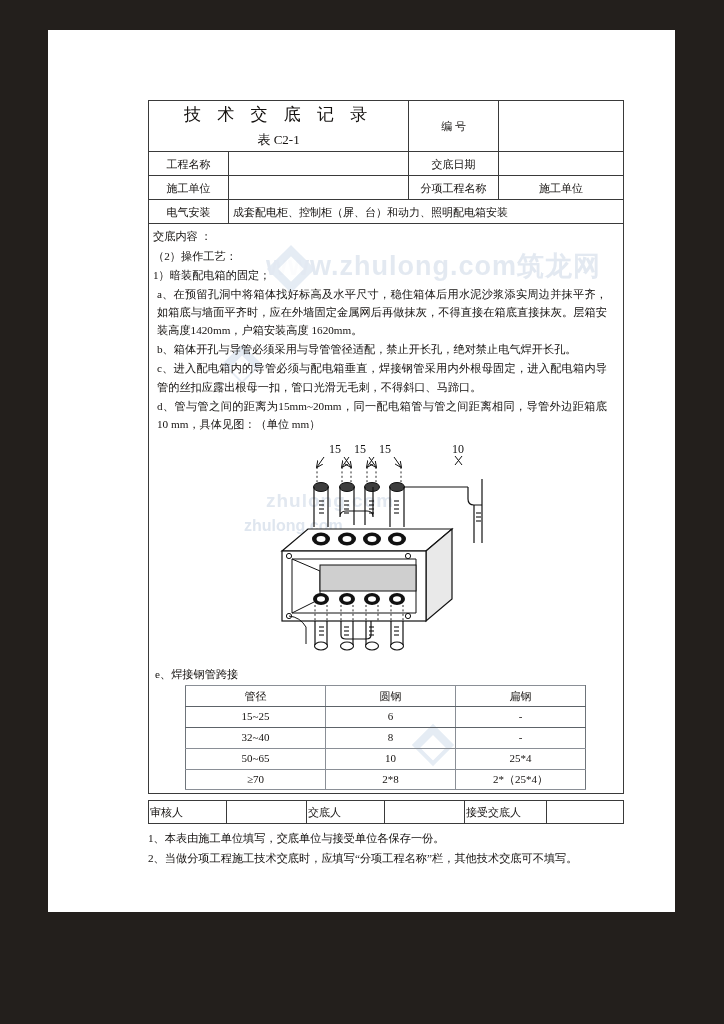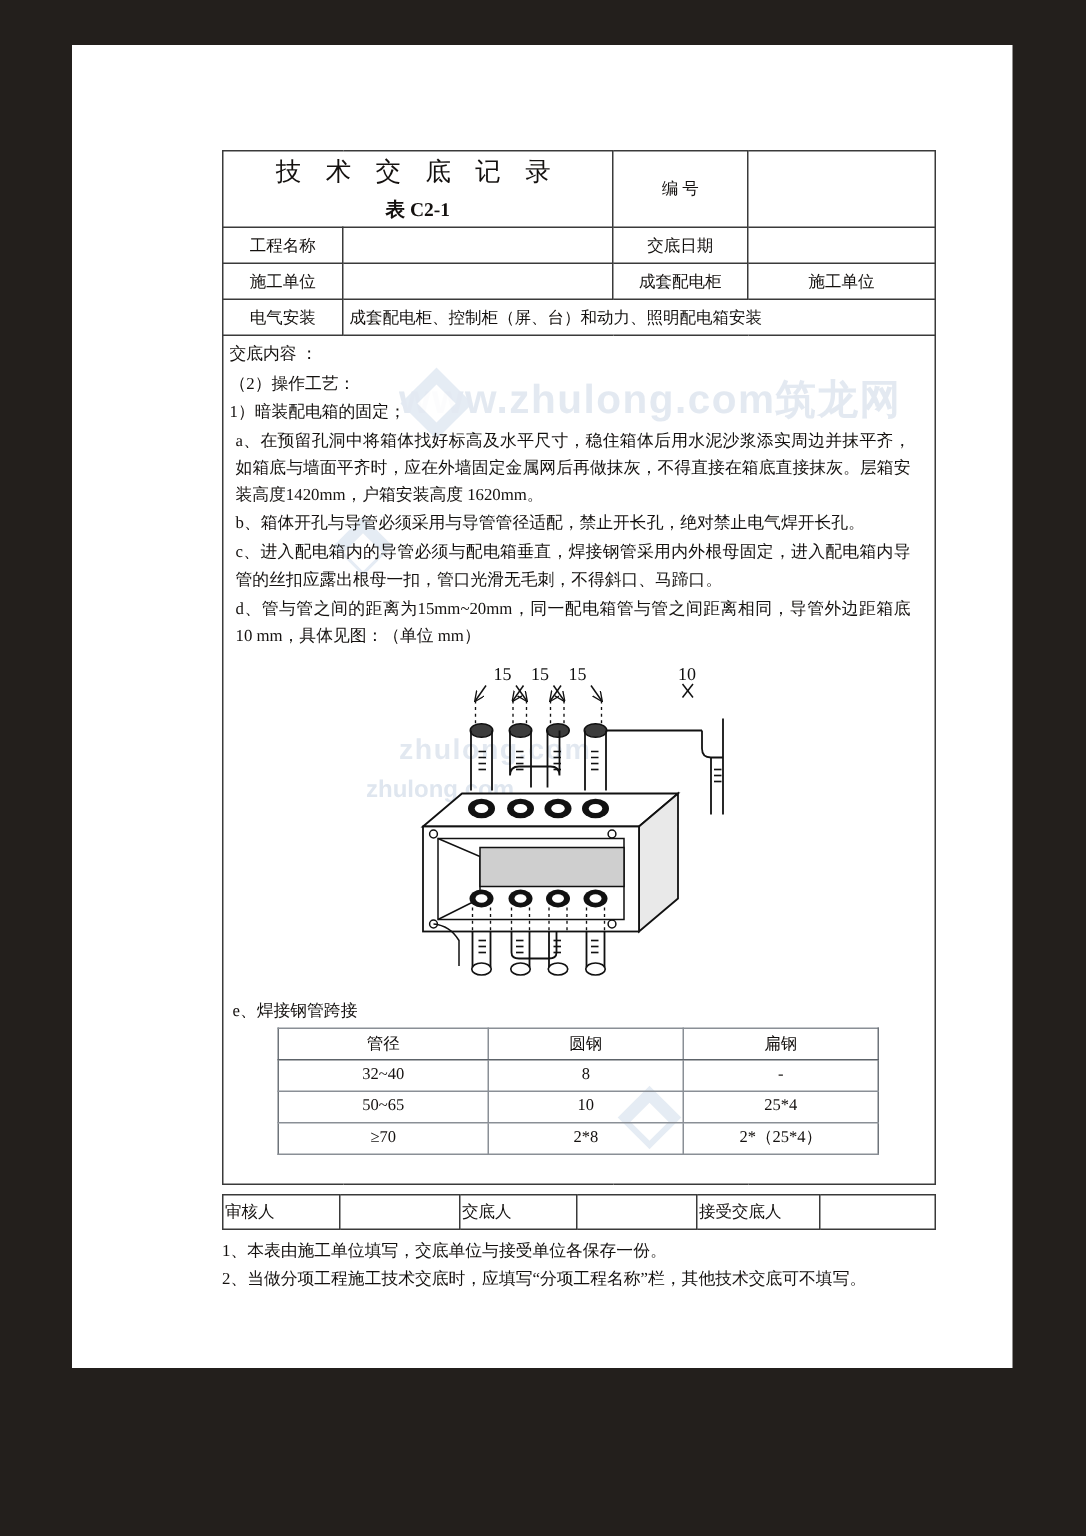--- a/index.html
+++ b/index.html
@@ -47,35 +47,35 @@
   table.frm td{
     border:1px solid #3a3a3a;
     font-size:11px;color:#14110f;
     padding:3px 4px;
     line-height:1.35;
     vertical-align:middle;
   }
   .ctr{text-align:center;}
   .title-cell{text-align:center;padding:7px 0 8px 0;}
   .t-main{font-size:17px;letter-spacing:6px;font-weight:normal;}
-  .t-sub{font-size:13px;margin-top:4px;letter-spacing:0px;font-weight:bold;}
+  .t-sub{font-size:13px;margin-top:4px;letter-spacing:0px;}
   .rowh{height:24px;}
 
   
   .content-cell{padding:6px 6px 8px 8px;vertical-align:top;}
   .ctext{font-size:11.2px;line-height:1.62;color:#14110f;text-align:justify;}
   .ctext p{margin:0 12px 1px 0;}
   .indent{text-indent:0;padding-left:4px;}
 
   
   .fig{width:100%;display:flex;justify-content:center;margin:6px 0 4px 0;}
 
   
   .subt-label{font-size:11.2px;margin:13px 0 3px 2px;}
-  table.spec{border-collapse:collapse;width:400px;margin:0 auto 16px 32px;table-layout:fixed;}
+  table.spec{border-collapse:collapse;width:400px;margin:0 auto 0 32px;table-layout:fixed;}
   table.spec td{
     border:1px solid #8a8f96;
     font-size:11px;text-align:center;padding:2.5px 2px;color:#14110f;
   }
   table.spec tr.hdr td{border-bottom:1.6px solid #5d6369;}
   table.spec tr.thick td{border-bottom:1.4px solid #5d6369;}
   table.spec td.l{border-left:1.4px solid #6e747a;}
   table.spec td.r{border-right:1.4px solid #6e747a;}
 
   
@@ -137,21 +137,21 @@
         <tr class="rowh">
           <td class="ctr">工程名称</td>
           <td></td>
           <td class="ctr">交底日期</td>
           <td class="ctr"></td>
         </tr>
 
         <tr class="rowh">
           <td class="ctr">施工单位</td>
           <td></td>
-          <td class="ctr">成套配电柜</td>
+          <td class="ctr">分项工程名称</td>
           <td class="ctr">施工单位</td>
         </tr>
 
         <tr class="rowh">
           <td class="ctr">电气安装</td>
           <td colspan="3">成套配电柜、控制柜（屏、台）和动力、照明配电箱安装</td>
         </tr>
 
         <tr>
           <td colspan="4" class="content-cell">
@@ -331,20 +331,25 @@
                     <col style="width:140px">
                     <col style="width:130px">
                     <col style="width:130px">
                   </colgroup>
               <tbody>
                     <tr class="hdr">
                 <td class="l">管径</td>
                 <td>圆钢</td>
                 <td class="r">扁钢</td>
               </tr>
+              <tr class="thick">
+                <td class="l">15~25</td>
+                <td>6</td>
+                <td class="r">-</td>
+              </tr>
               <tr>
                 <td class="l">32~40</td>
                 <td>8</td>
                 <td class="r">-</td>
               </tr>
               <tr>
                 <td class="l">50~65</td>
                 <td>10</td>
                 <td class="r">25*4</td>
               </tr>

